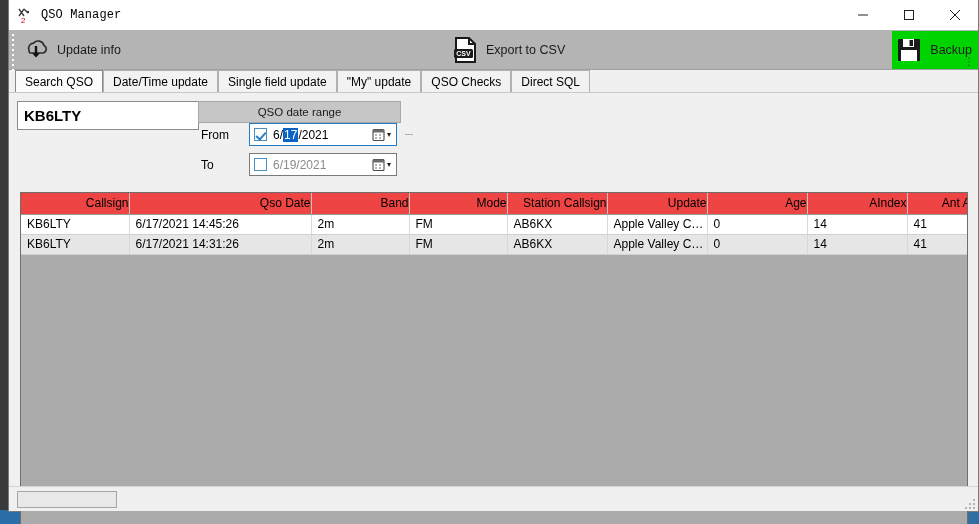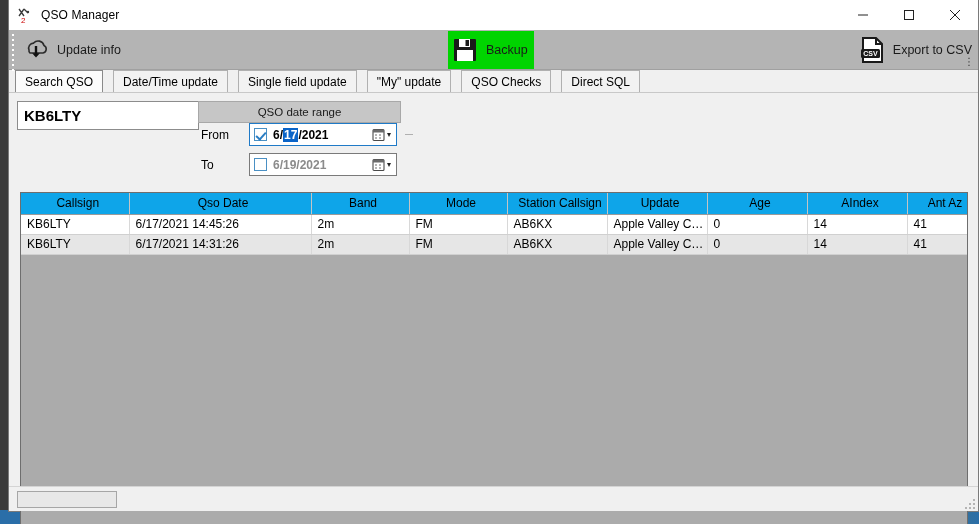--- a/index.html
+++ b/index.html
@@ -54,21 +54,21 @@
     background: #ffffff;
     display: flex; align-items: center;
     position: relative;
   }
   #title-icon {
     width: 20px; height: 20px; margin-left: 6px; margin-right: 6px;
     position: relative;
     flex: 0 0 auto;
   }
   #title-text {
-    font-size: 12px; color: #000; letter-spacing: .1px;
+    font-size: 12px; color: #000; letter-spacing: .1px; font-family: Liberation Mono, monospace;
   }
   #win-controls {
     position: absolute; right: 0; top: 0;
     display: flex; height: 30px;
   }
   .win-btn {
     width: 46px; height: 30px;
     display: flex; align-items: center; justify-content: center;
     background: #ffffff; cursor: default;
   }
@@ -112,21 +112,21 @@
     border-bottom: 1px solid #c8c8c8;
   }
   .tab {
     height: 22px;
     padding: 0 9px;
     display: flex; align-items: center;
     font-size: 12px; color: #000;
     background: #f2f2f2;
     border: 1px solid #b0b0b0;
     border-bottom: none;
-    margin-right: 10px;
+    margin-right: 0;
     cursor: default;
     white-space: nowrap;
   }
   .tab.active { background: #fbfbfb; border-color: #8a8a8a; }
 
   
   #panel {
     flex: 1 1 auto;
     background: #f0f0f0;
     position: relative;
@@ -158,21 +158,20 @@
   #from-line { left: 192px; top: 30px; }
   #to-line   { left: 192px; top: 60px; }
   .date-label { font-size: 12px; color: #000; width: 48px; }
   .date-field {
     width: 148px; height: 23px;
     background: #ffffff;
     border: 1px solid #7a7a7a;
     display: flex; align-items: center;
     padding: 0 1px 0 4px;
     position: relative;
-    font-weight: bold;
   }
   .date-field.on { border: 1px solid #1f7ac7; }
   .dp-check {
     width: 13px; height: 13px;
     border: 1px solid #4a90c4;
     background: #fff;
     margin-right: 6px;
     position: relative; flex: 0 0 auto;
   }
   .dp-check.on::after {
@@ -198,25 +197,25 @@
   #gridwrap {
     position: absolute; left: 11px; top: 99px;
     width: 948px; height: 337px;
     border: 1px solid #6e6e6e;
     background: #ababab;
     overflow: hidden;
     display: flex; flex-direction: column;
   }
   table.grid { border-collapse: collapse; width: 100%; table-layout: fixed; }
   table.grid th {
-    background: #0ea5e9;
+    background: #ef4444;
     border-right: 1px solid #c4c4c4;
     border-bottom: 1px solid #9a9a9a;
     font-size: 12px; font-weight: normal; color: #000;
-    text-align: center; padding: 3px 0 3px 6px;
+    text-align: right; padding: 3px 0 3px 6px;
     height: 21px;
     white-space: nowrap; overflow: hidden;
   }
   table.grid td {
     border-right: 1px solid #d8d8d8;
     border-bottom: 1px solid #d0d0d0;
     font-size: 12px; color: #000;
     padding: 2px 0 2px 6px;
     height: 20px;
     white-space: nowrap; overflow: hidden; text-overflow: ellipsis;
@@ -293,43 +292,43 @@
       <span class="tb-ico">
         <svg width="28" height="26" viewBox="0 0 28 26">
           <path d="M7 13 a5 5 0 0 1 4.6 -6.9 a6 6 0 0 1 10.4 2.4 a4 4 0 0 1 -1 7.5 L8 16 a3.2 3.2 0 0 1 -1 -3z" fill="none" stroke="#2b2b2b" stroke-width="1.6"></path>
           <path d="M14 9 V19" stroke="#111" stroke-width="2.4"></path>
           <path d="M10.2 16.2 L14 20.5 L17.8 16.2 Z" fill="#111"></path>
         </svg>
       </span>
       <span class="tb-label">Update info</span>
     </div>
 
+
+    <div class="tb-item">
+      <span class="tb-ico">
+        <svg width="28" height="30" viewBox="0 0 28 30">
+          <path d="M5 3 H18 L24 9 V27 H5 Z" fill="#fff" stroke="#1a1a1a" stroke-width="2"></path>
+          <path d="M18 3 V9 H24" fill="none" stroke="#1a1a1a" stroke-width="2"></path>
+          <rect x="3" y="14" width="19" height="9" rx="1.5" fill="#1a1a1a"></rect>
+          <text x="12.5" y="21.3" font-family="Liberation Sans, sans-serif" font-size="7" font-weight="bold" fill="#fff" text-anchor="middle">CSV</text>
+        </svg>
+      </span>
+      <span class="tb-label">Export to CSV</span>
+    </div>
 
     <div class="tb-item highlight">
       <span class="tb-ico">
         <svg width="28" height="28" viewBox="0 0 28 28">
           <rect x="3" y="3" width="22" height="22" rx="1" fill="#1a1a1a"></rect>
           <rect x="8" y="3" width="11" height="8" fill="#fff"></rect>
           <rect x="14.5" y="4" width="3.5" height="6" fill="#1a1a1a"></rect>
           <rect x="6" y="14" width="16" height="11" fill="#fff"></rect>
         </svg>
       </span>
       <span class="tb-label">Backup</span>
-    </div>
-
-    <div class="tb-item">
-      <span class="tb-ico">
-        <svg width="28" height="30" viewBox="0 0 28 30">
-          <path d="M5 3 H18 L24 9 V27 H5 Z" fill="#fff" stroke="#1a1a1a" stroke-width="2"></path>
-          <path d="M18 3 V9 H24" fill="none" stroke="#1a1a1a" stroke-width="2"></path>
-          <rect x="3" y="14" width="19" height="9" rx="1.5" fill="#1a1a1a"></rect>
-          <text x="12.5" y="21.3" font-family="Liberation Sans, sans-serif" font-size="7" font-weight="bold" fill="#fff" text-anchor="middle">CSV</text>
-        </svg>
-      </span>
-      <span class="tb-label">Export to CSV</span>
     </div>
 
     <div id="toolbar-overflow">⋮</div>
   </div>
 
   <div id="tabstrip">
     <div class="tab active">
         <span>Search QSO</span>
       </div>
     <div class="tab">

